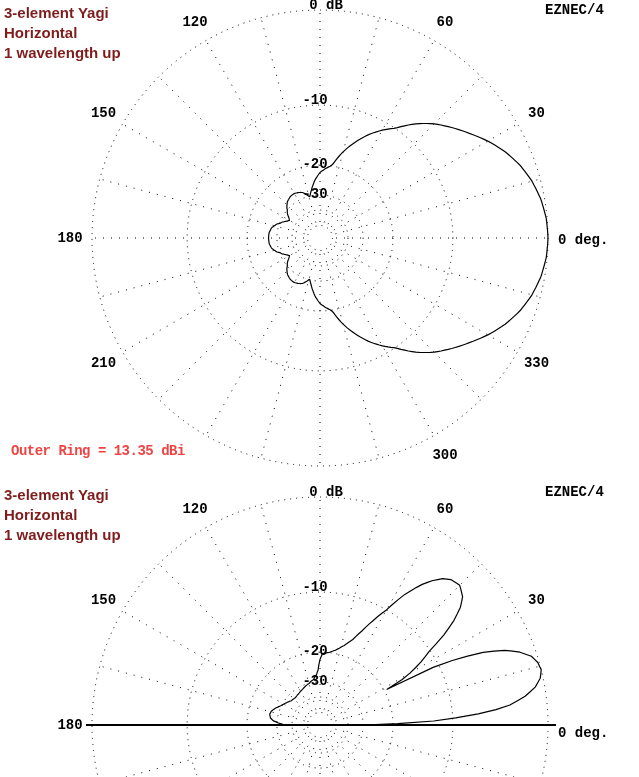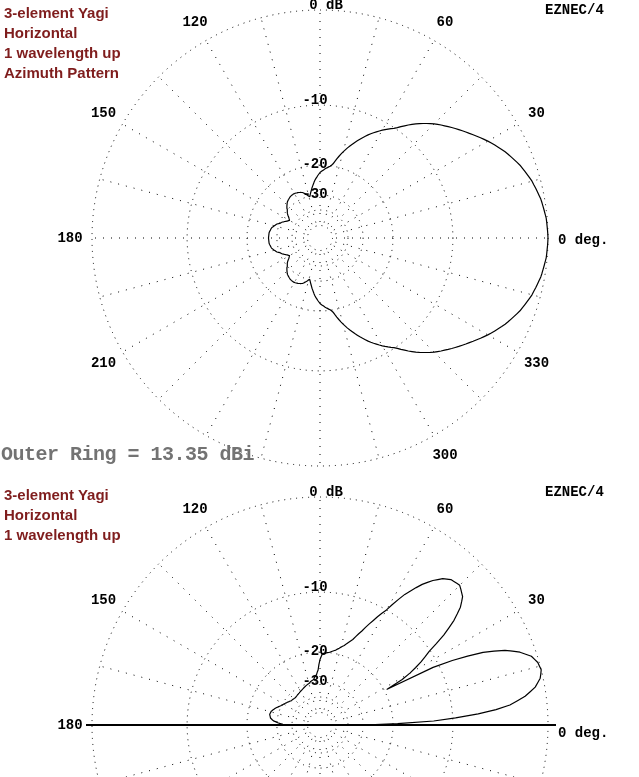--- a/index.html
+++ b/index.html
@@ -16,23 +16,23 @@
     font-family:"Liberation Sans", sans-serif;
     font-weight:bold; font-size:15px; line-height:20px; color:#7f1d1d;
     white-space:nowrap;
   }
   .watermark{
     position:absolute; left:545px;
     font-family:"Liberation Mono","DejaVu Sans Mono",monospace;
     font-weight:bold; font-size:14px; color:#000; white-space:nowrap;
   }
   .footer{
-    position:absolute; left:1px; top:443px;
+    position:absolute; left:11px; top:443px;
     font-family:"Liberation Mono","DejaVu Sans Mono",monospace;
-    font-weight:bold; font-size:20px; letter-spacing:-0.5px; color:#737373; white-space:nowrap;
+    font-weight:bold; font-size:14px; letter-spacing:-0.5px; color:#ef4444; white-space:nowrap;
   }
   text{
     font-family:"Liberation Mono","DejaVu Sans Mono",monospace;
     font-weight:bold; font-size:14px; fill:#000;
   }
 </style>
 </head>
 <body>
 
 <div class="stage">
@@ -123,21 +123,20 @@
       <text x="315" y="680.9" text-anchor="middle" dominant-baseline="central">-30</text>
       <text x="558" y="733" text-anchor="start" dominant-baseline="central">0 deg.</text>
       <line x1="86" y1="725" x2="556" y2="725" stroke="#000" stroke-width="2"></line>
       <path d="M341.0 725.0L375.0 724.5L397.7 723.6L433.7 721.0L455.6 717.9L478.2 713.9L496.0 709.6L509.9 705.0L517.5 700.7L525.1 696.2L530.2 691.7L535.2 687.1L537.7 682.7L540.2 678.2L540.8 674.0L541.2 669.8L539.5 666.2L537.8 662.5L534.6 659.4L531.4 656.3L525.7 654.2L520.0 652.2L512.4 651.1L505.0 650.3L494.0 651.1L483.1 652.4L467.6 656.2L452.3 660.5L433.1 667.4L387.1 689.3L402.2 679.5L410.2 672.9L415.7 667.5L421.0 661.9L425.2 656.7L429.2 651.3L436.3 643.6L443.7 635.1L448.9 627.8L454.0 620.3L457.3 613.8L460.4 607.2L461.6 601.9L462.6 596.6L461.7 592.8L460.8 589.1L459.7 585.3L456.8 583.3L453.9 581.4L450.9 579.6L446.8 579.1L442.7 578.7L437.8 579.6L432.9 580.5L427.5 582.4L422.2 584.4L416.2 587.6L410.5 590.9L404.8 594.4L398.5 599.4L392.4 604.5L386.5 609.9L381.9 613.3L377.5 616.8L373.3 620.5L369.3 623.9L365.5 627.4L361.9 631.0L358.7 633.7L355.7 636.6L352.8 639.5L350.6 640.9L348.4 642.4L346.3 643.9L344.3 645.5L342.6 646.3L340.8 647.2L339.2 648.2L337.5 649.1L335.9 650.1L334.5 650.5L333.1 651.0L331.6 651.5L330.3 652.0L328.9 652.5L327.6 652.7L326.3 652.9L325.0 653.1L323.8 653.3L322.5 653.6L321.2 656.5L320.0 659.5L318.9 664.7L318.1 670.0L317.2 672.3L316.5 674.6L315.7 675.7L314.9 676.9L314.2 678.2L313.6 679.4L312.9 679.9L312.1 680.4L311.4 680.9L310.7 681.4L310.1 682.1L309.5 682.8L308.9 683.4L308.2 683.9L307.6 684.4L307.0 684.9L306.4 685.4L305.8 685.9L305.2 686.5L304.6 687.0L304.1 687.5L303.6 688.1L303.1 688.7L302.6 689.2L302.0 689.8L301.5 690.3L301.0 690.8L300.6 691.3L300.1 691.9L299.6 692.4L299.2 693.0L298.8 693.5L298.3 694.0L297.9 694.5L297.4 695.0L297.0 695.5L296.6 696.1L296.2 696.6L295.8 697.1L295.4 697.7L294.8 698.0L294.3 698.4L293.8 698.8L293.2 699.1L292.7 699.5L292.2 699.9L291.7 700.4L291.1 700.8L290.4 701.0L289.7 701.3L289.0 701.6L288.2 701.9L287.5 702.2L286.8 702.6L286.0 702.9L285.3 703.3L284.5 703.7L283.8 704.1L283.1 704.5L282.4 705.0L281.7 705.5L280.7 705.8L279.7 706.2L278.7 706.6L277.7 707.1L276.7 707.5L275.8 708.0L274.9 708.6L274.0 709.2L273.1 709.8L272.3 710.4L271.4 711.1L270.9 711.9L270.5 712.7L270.1 713.5L269.7 714.3L269.9 715.3L270.1 716.2L270.3 717.1L270.5 718.0L271.5 719.0L272.5 720.0L273.5 720.9L276.0 721.9L277.7 722.8L280.3 723.6L282.9 724.4L299.0 725.0" fill="none" stroke="#000" stroke-width="1.2" stroke-linejoin="round"></path>
     </svg>
 
   <div class="titleblock" style="top:3px">
     <div>3-element Yagi</div>
     <div>Horizontal</div>
     <div>1 wavelength up</div>
-    <div>Azimuth Pattern</div>
   </div>
 
   <div class="watermark" style="top:2px">EZNEC/4</div>
 
   <div class="footer">Outer Ring = 13.35 dBi</div>
 
   <div class="titleblock" style="top:485px">
     <div>3-element Yagi</div>
     <div>Horizontal</div>
     <div>1 wavelength up</div>

